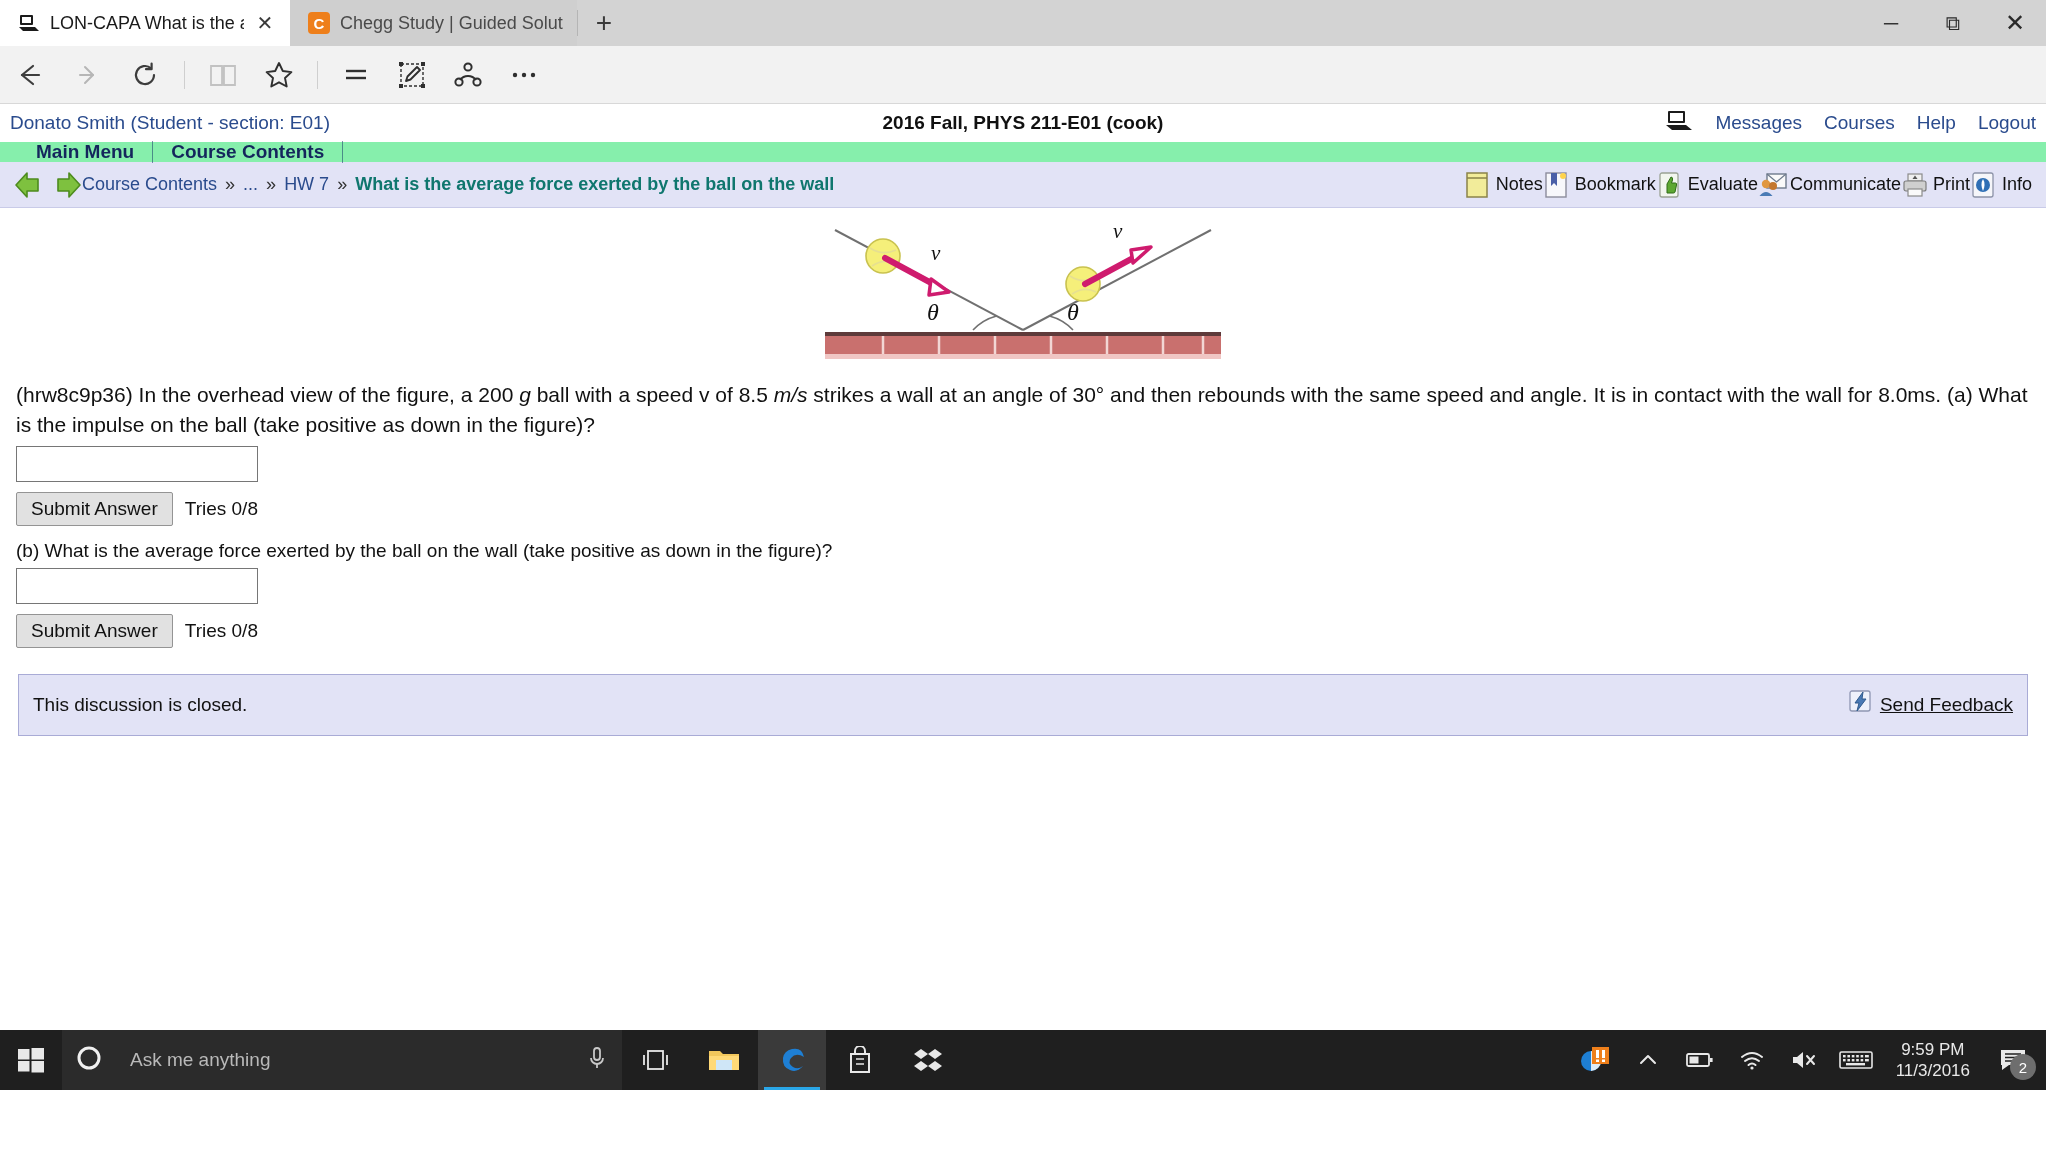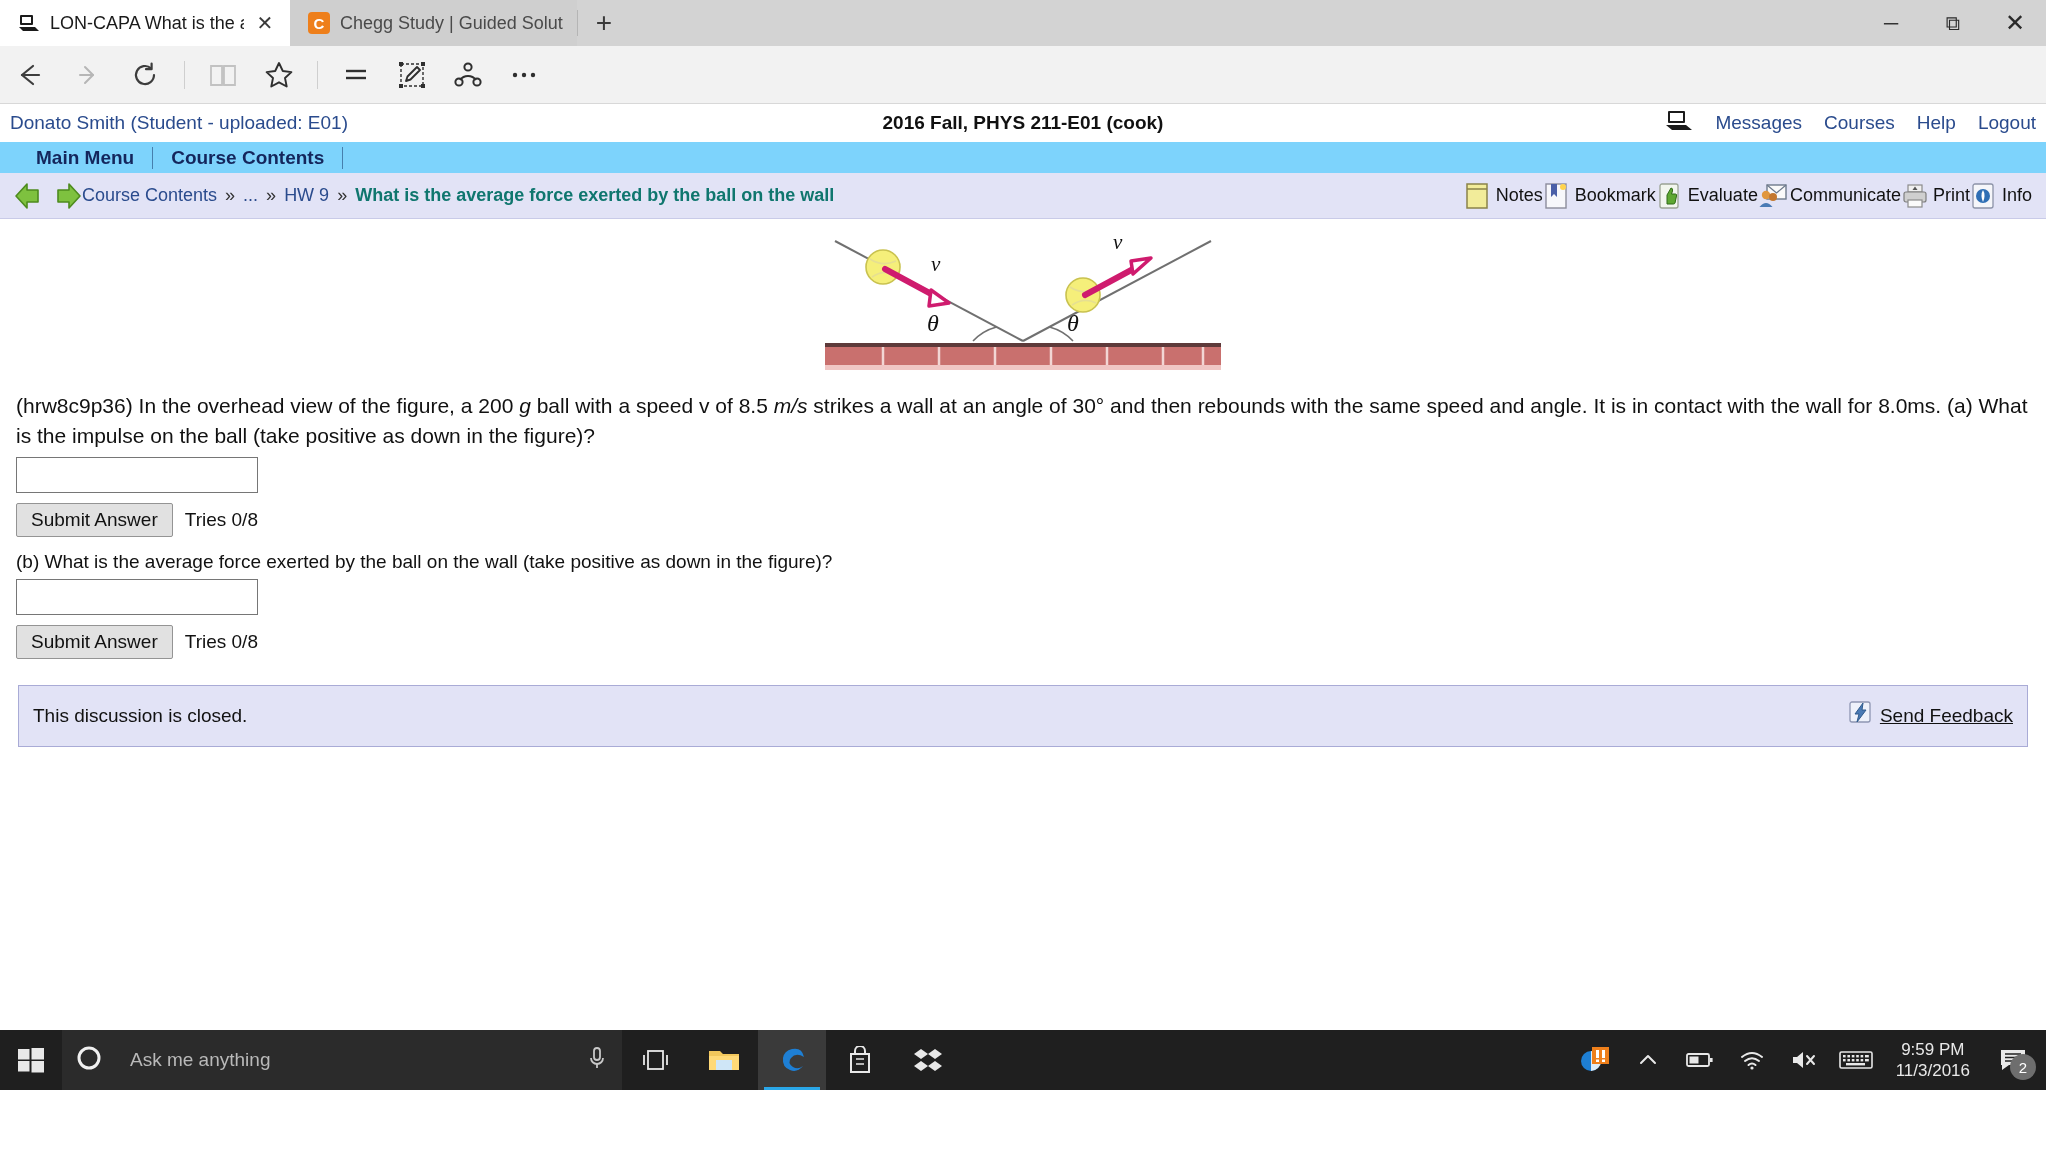--- a/index.html
+++ b/index.html
@@ -72,21 +72,21 @@
   }
   .lc-user { color: #2a4b8d; white-space: nowrap; }
   .lc-course {
     position: absolute; left: 0; right: 0; text-align: center;
     font-weight: bold; color: #111; font-size: 19px; pointer-events: none;
   }
   .lc-links { margin-left: auto; display: flex; align-items: center; gap: 22px; z-index: 2; }
   .lc-links a { color: #2a4b8d; text-decoration: none; font-size: 19px; cursor: pointer; }
 
   .lc-menubar {
-    height: 31px; background: #7dd3fc; display: flex; align-items: center;
+    height: 20px; background: #86efac; display: flex; align-items: center;
     padding-left: 18px; gap: 0;
   }
   .lc-menubar .mi {
     color: #14265c; font-weight: bold; font-size: 19px; padding: 0 18px; cursor: pointer;
     white-space: nowrap;
   }
   .lc-menubar .msep { width: 1px; height: 22px; background: #1a3a6b; opacity: .55; }
 
   .lc-crumbbar {
     height: 46px; background: #e2e3f6; display: flex; align-items: center;
@@ -249,21 +249,21 @@
             <circle cx="17" cy="17" r="2.2" fill="#2f2f2f"></circle>
             <circle cx="26" cy="17" r="2.2" fill="#2f2f2f"></circle>
           </svg>
       </div>
     </div>
   </div>
 
   <div class="page">
 
     <div class="lc-userbar">
-      <span class="lc-user">Donato Smith (Student  - uploaded: E01)</span>
+      <span class="lc-user">Donato Smith (Student  - section: E01)</span>
       <span class="lc-course">2016 Fall, PHYS 211-E01 (cook)</span>
       <span class="lc-links">
         <span>
           <svg width="28" height="24" viewBox="0 0 28 24">
             <rect x="3" y="2" width="17" height="12" rx="1" fill="#1b1b1b"></rect>
             <rect x="5" y="4" width="13" height="8" fill="#ffffff"></rect>
             <path d="M1 16 h20 l6 5 H7 Z" fill="#1b1b1b"></path>
           </svg>
         </span>
         <a>Messages</a>
@@ -289,21 +289,21 @@
       <span class="arrow-btn">
         <svg width="34" height="30" viewBox="0 0 34 30">
           <path d="M21 3 L32 15 L21 27 L21 21 L10 21 L10 9 L21 9 Z" fill="#7ec13f" stroke="#4d8b1e" stroke-width="1.6" stroke-linejoin="round"></path>
         </svg>
       </span>
       <span class="crumbs">
         <a>Course Contents</a>
         <span class="sepch">»</span>
         <a>...</a>
         <span class="sepch">»</span>
-        <a>HW 9</a>
+        <a>HW 7</a>
         <span class="sepch">»</span>
         <span class="cur">What is the average force exerted by the ball on the wall</span>
       </span>
 
       <span class="crumb-tools">
         <span class="ctool">
           <span class="ci">
             <svg width="26" height="28" viewBox="0 0 26 28">
                 <rect x="3" y="2" width="20" height="24" fill="#f2ec9a" stroke="#8a8349" stroke-width="1.5"></rect>
                 <line x1="3" y1="7" x2="23" y2="7" stroke="#8a8349" stroke-width="1.5"></line>

